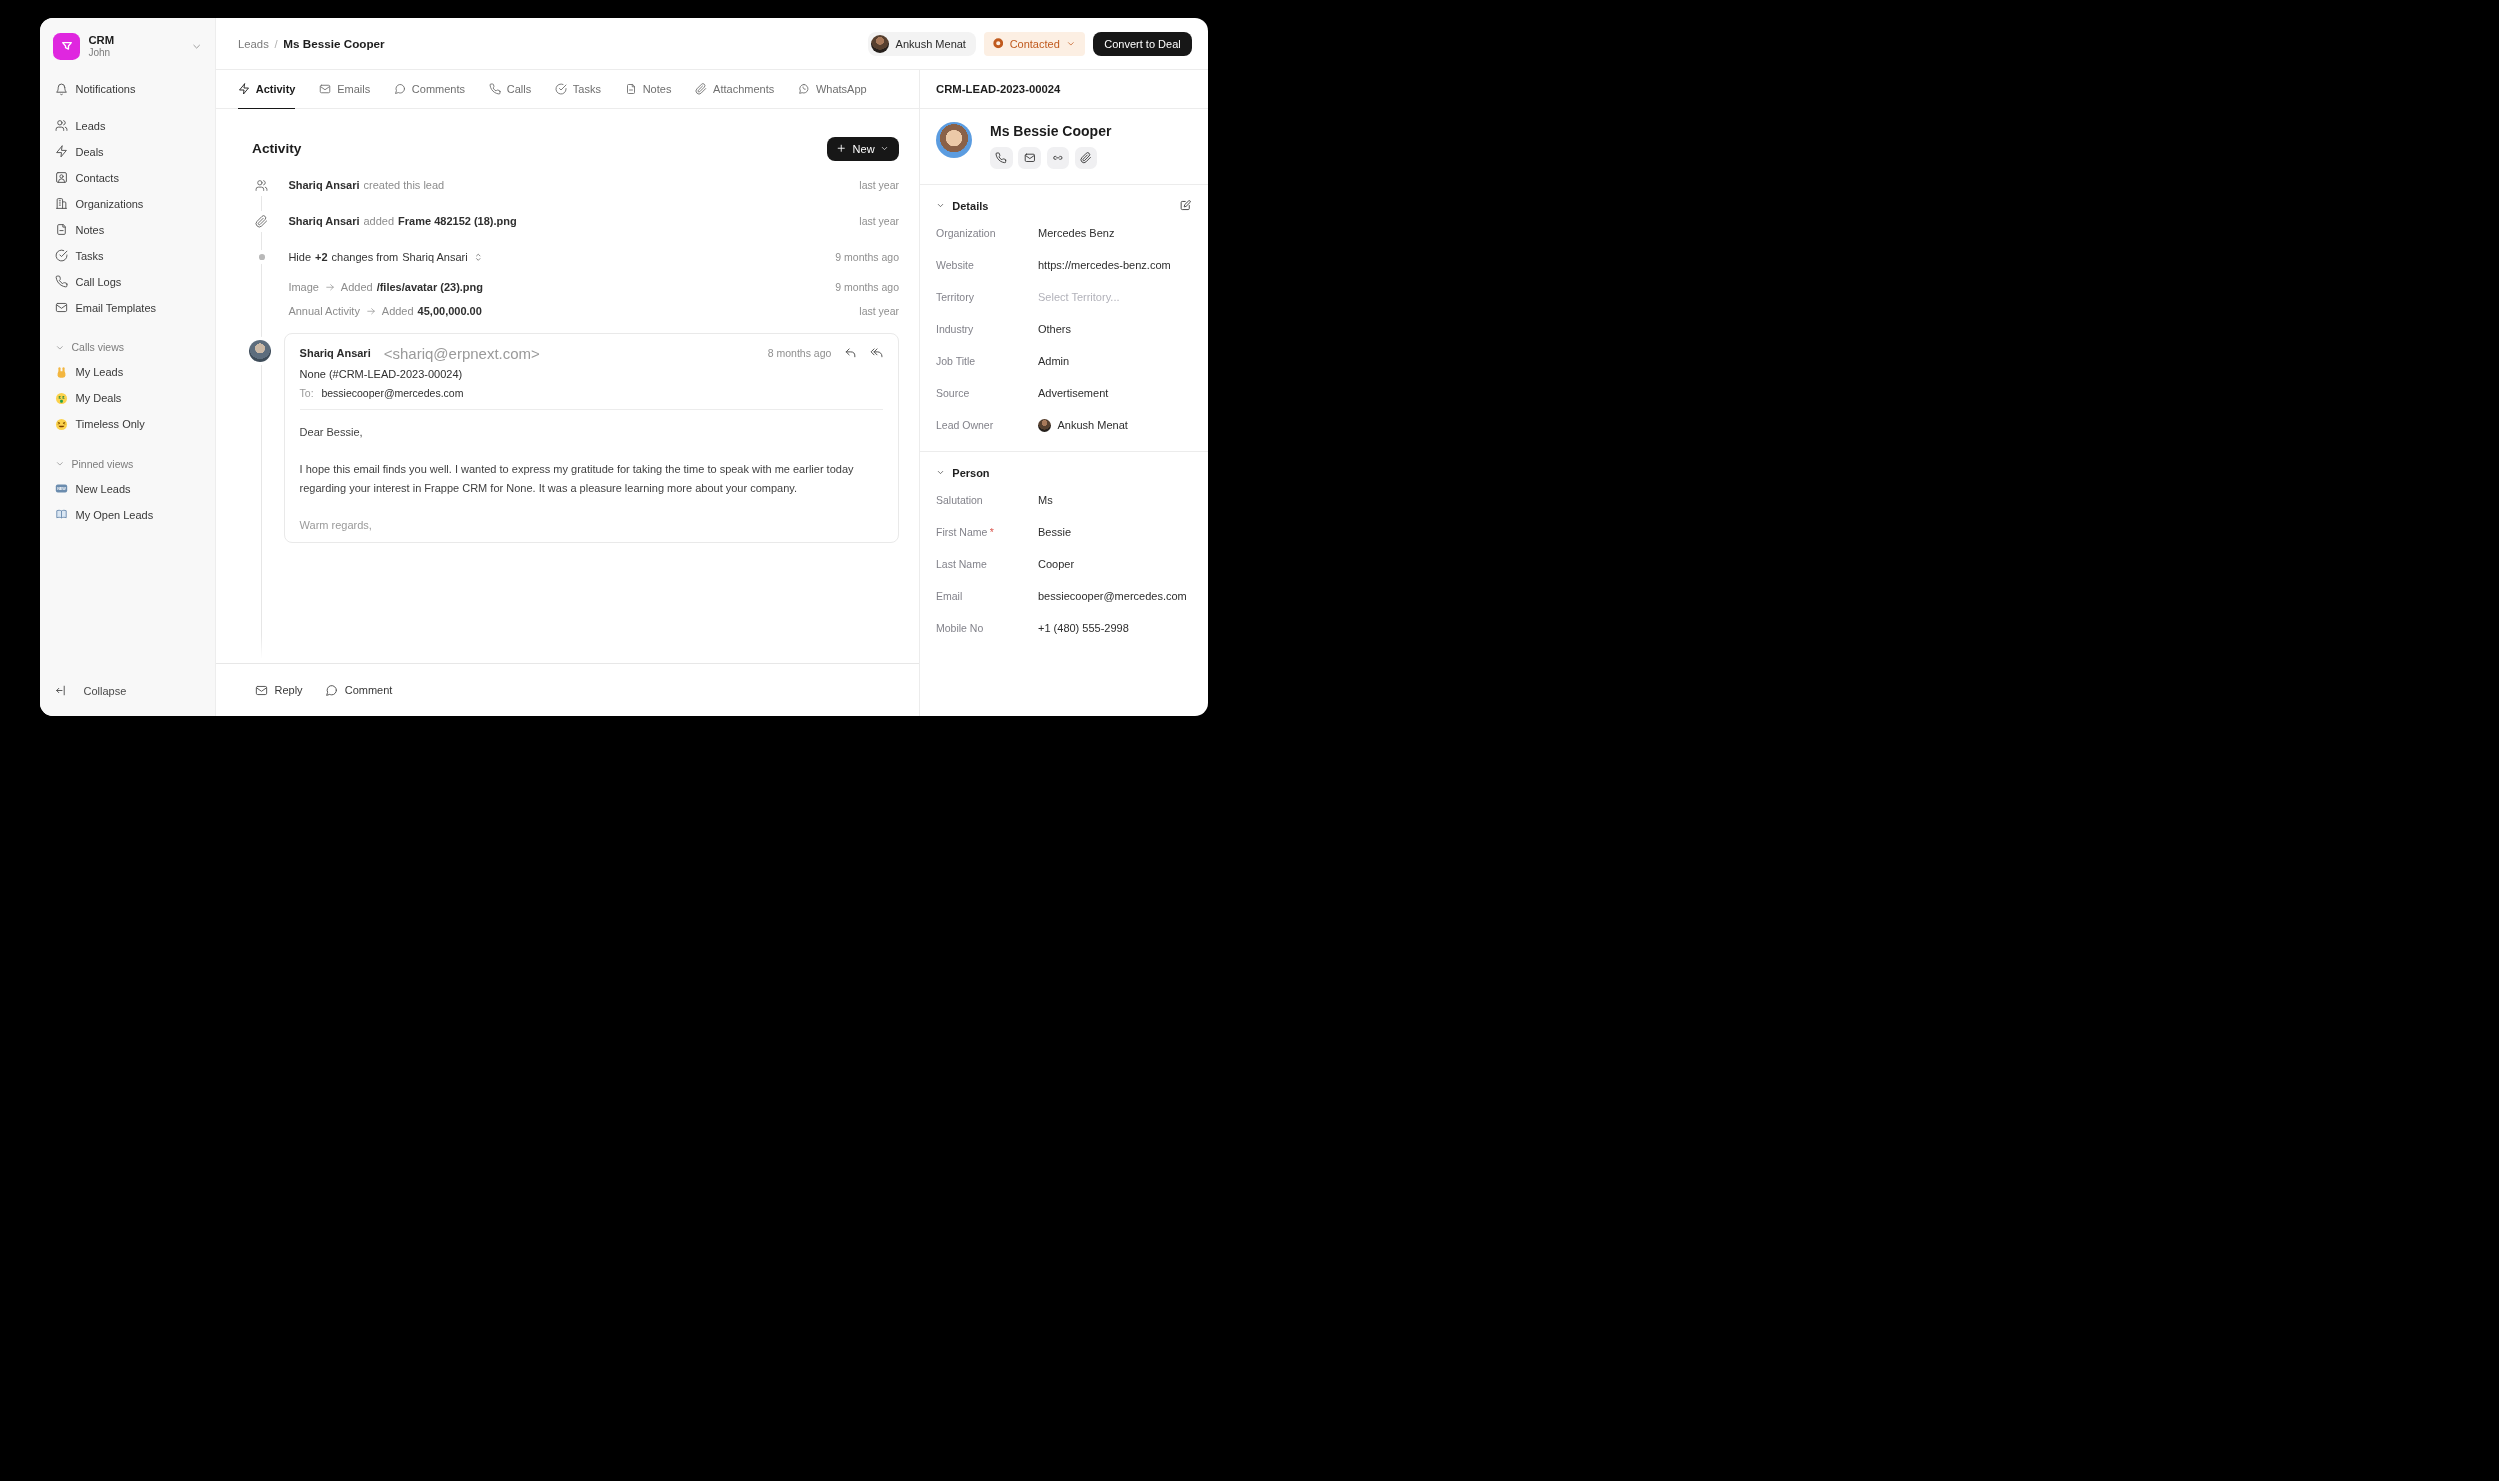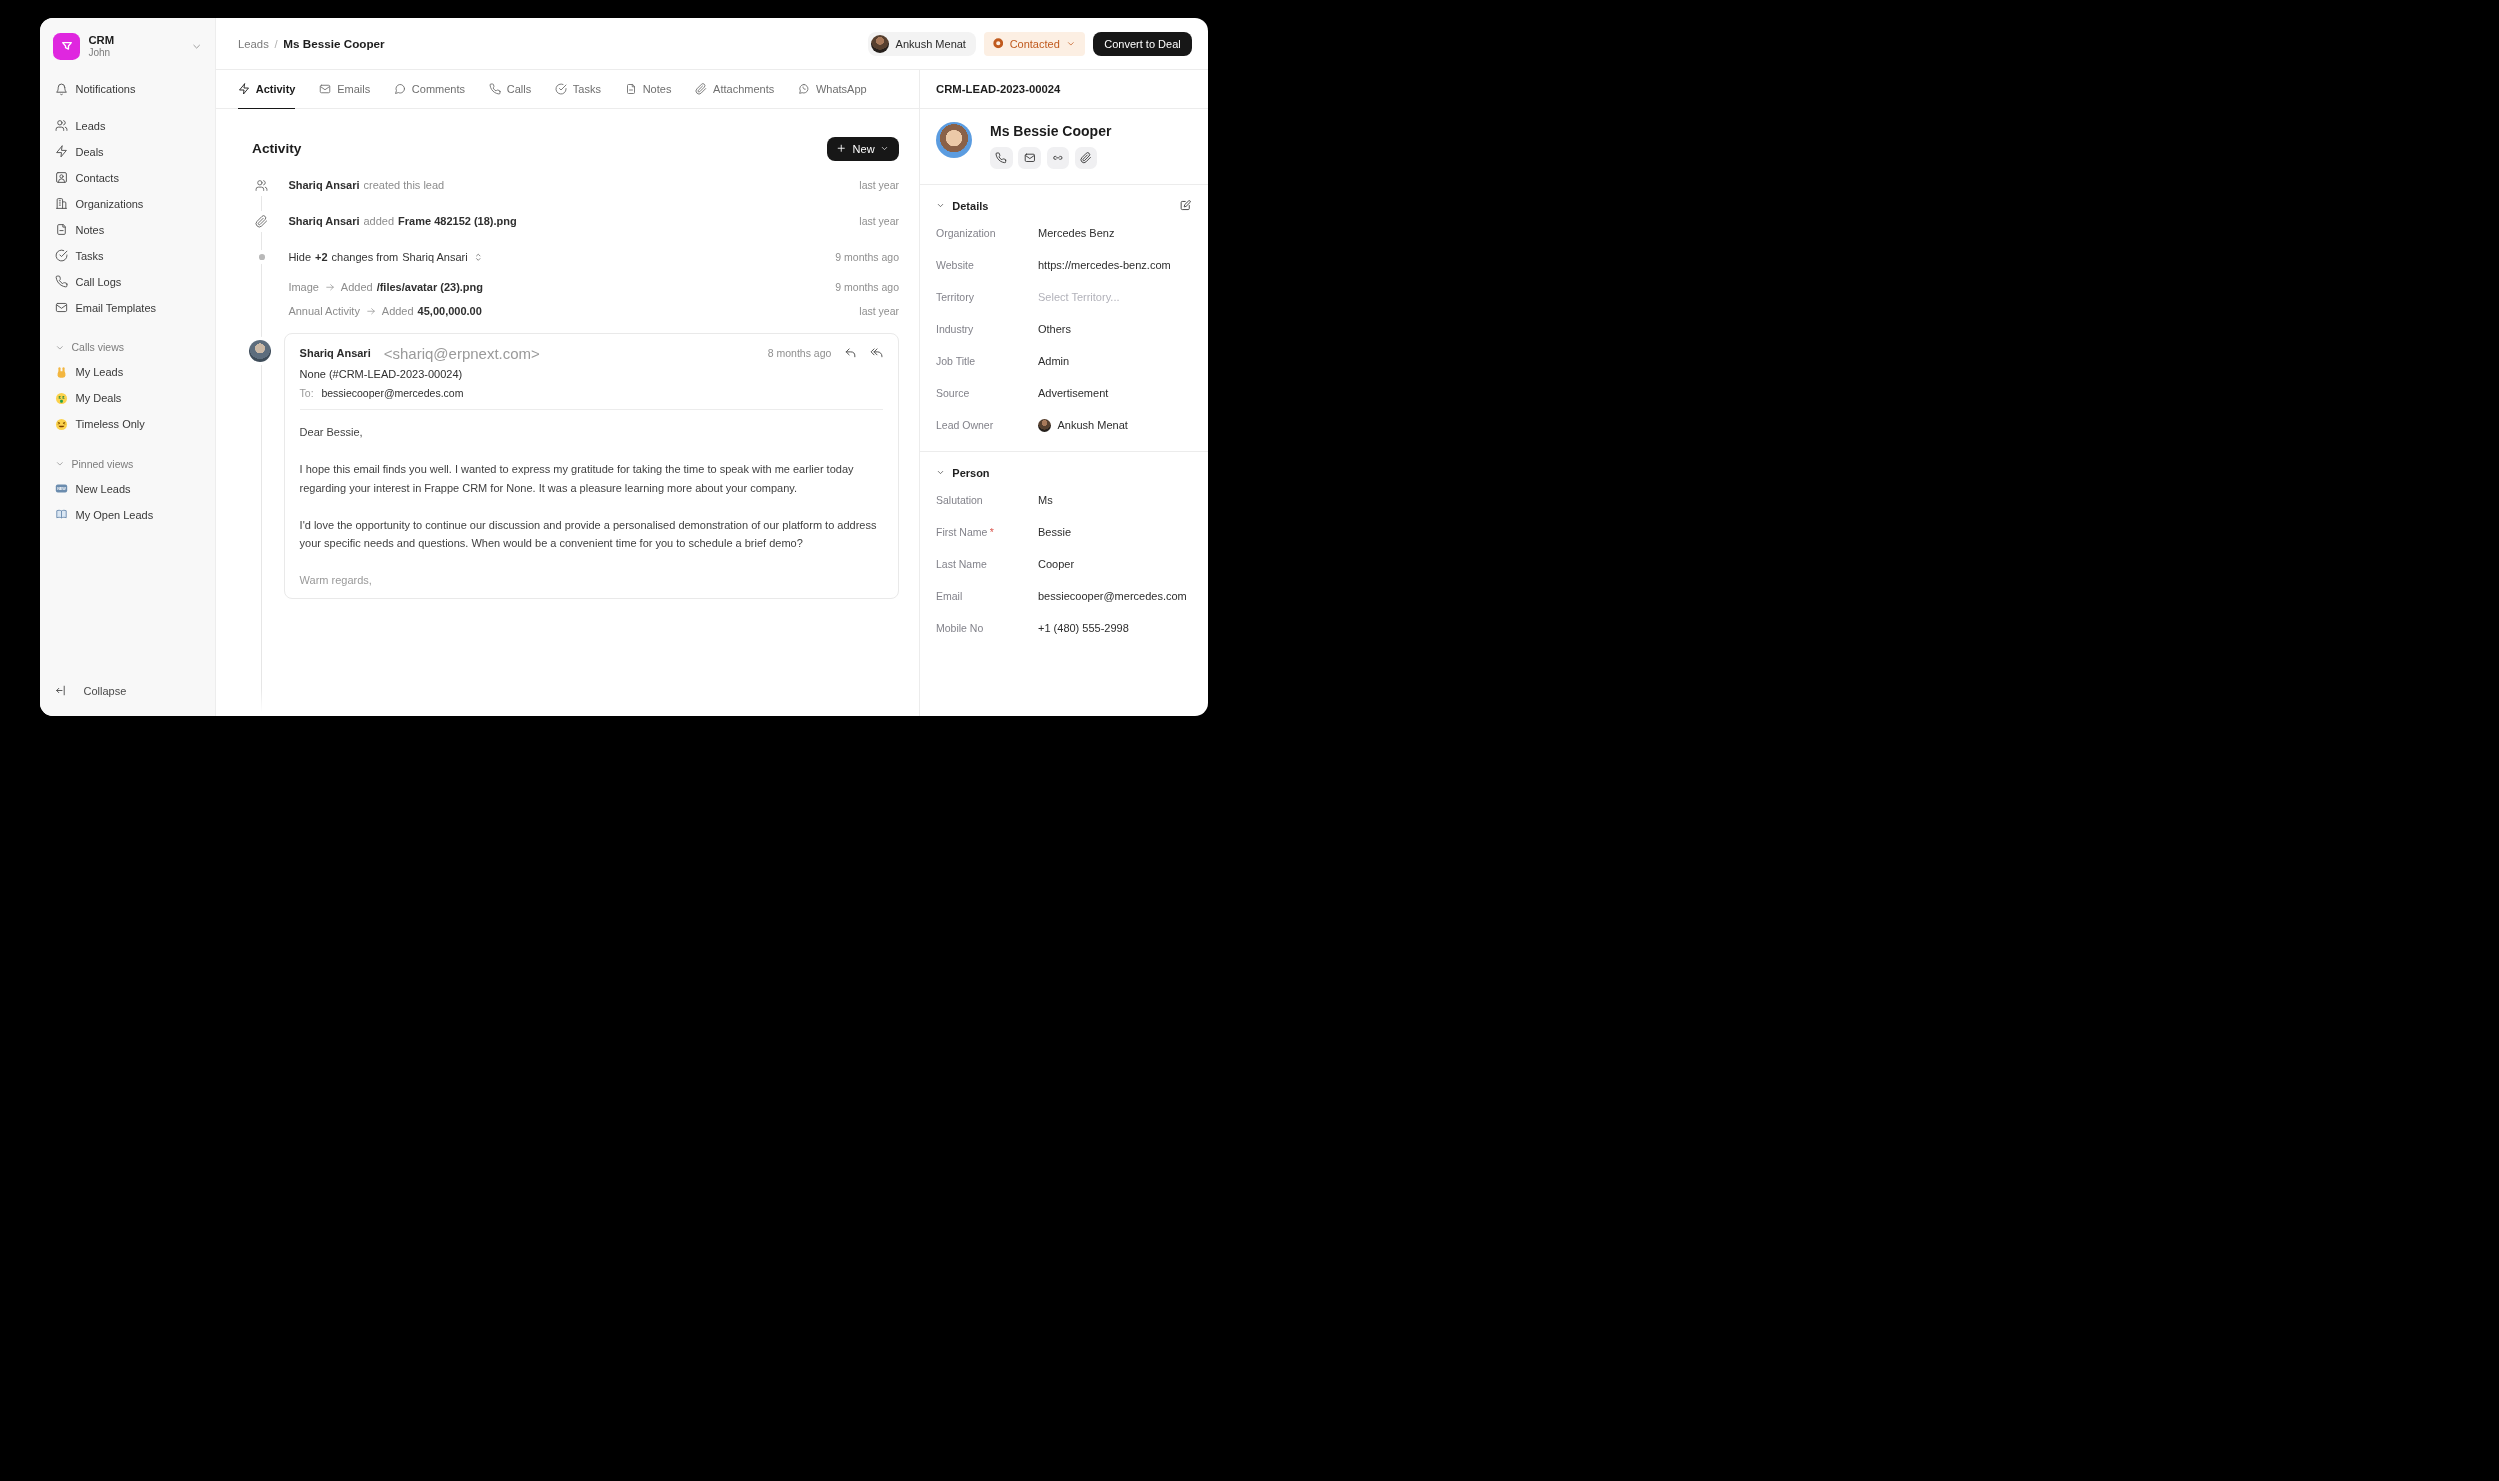--- a/index.html
+++ b/index.html
@@ -544,28 +544,41 @@
             </div>
             <div class="mc-sub">None (#CRM-LEAD-2023-00024)</div>
             <div class="mc-to">
               <span class="tl">To:</span>
               <span class="tv">bessiecooper@mercedes.com</span>
             </div>
             <div class="mc-div"></div>
             <div class="mc-body">
               <p>Dear Bessie,</p>
               <p>I hope this email finds you well. I wanted to express my gratitude for taking the time to speak with me earlier today regarding your interest in Frappe CRM for None. It was a pleasure learning more about your company.</p>
-              <p>I'd love the opportunity to continue our discussion and provide a personalised demonstration of our platform to address your specific needs and questions. When would be a convenient time for you to schedule a brief demo?</p>
               <p class="fade-p">Warm regards,</p>
             </div>
           </div>
 
           <div class="scrollfade"></div>
         </div>
 
+        <div class="bottombar">
+          <div class="bb-item">
+            <svg class="icon nicon" viewBox="0 0 16 16" width="13" height="13">
+                <use href="#i-mail"></use>
+              </svg>
+            <span>Reply</span>
+          </div>
+          <div class="bb-item">
+            <svg class="icon nicon" viewBox="0 0 16 16" width="13" height="13">
+                <use href="#i-msg"></use>
+              </svg>
+            <span>Comment</span>
+          </div>
+        </div>
       </div>
 
       <aside class="rpanel">
         <div class="rp-head">CRM-LEAD-2023-00024</div>
 
         <div class="profile">
           <span class="avatar av-bessie pav"></span>
           <div>
             <div class="pname">Ms Bessie Cooper</div>
             <div class="pacts">

